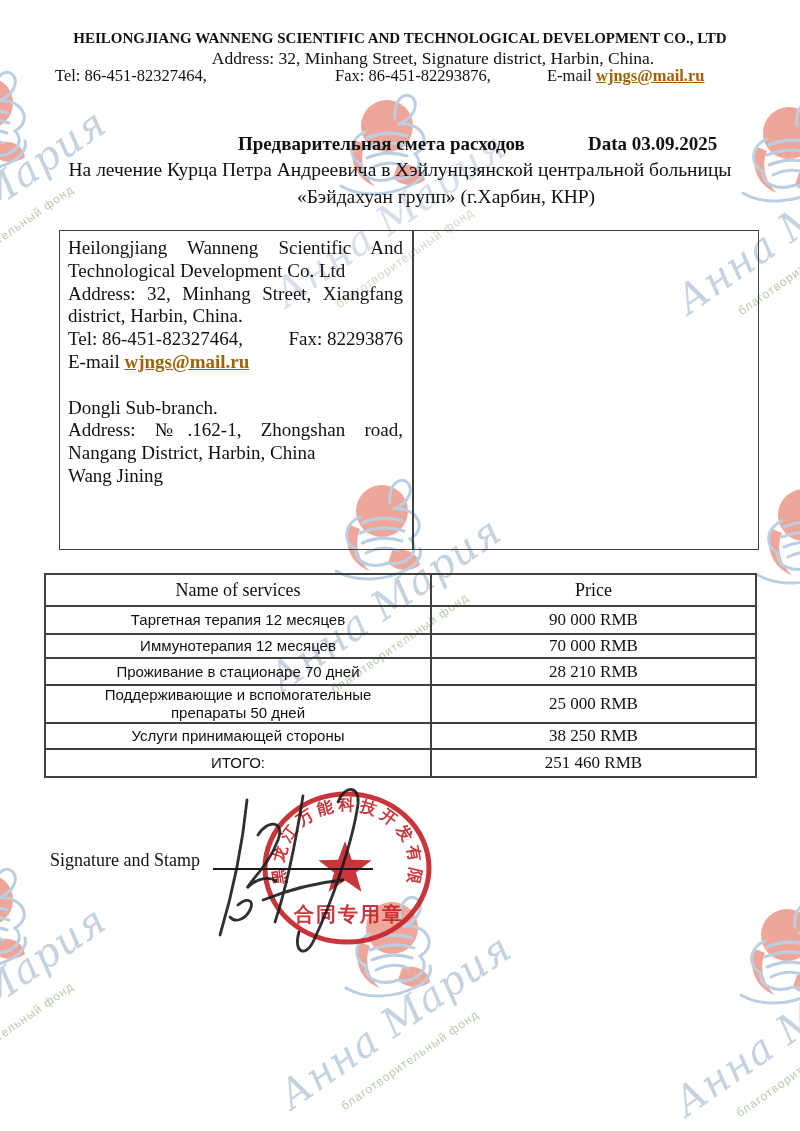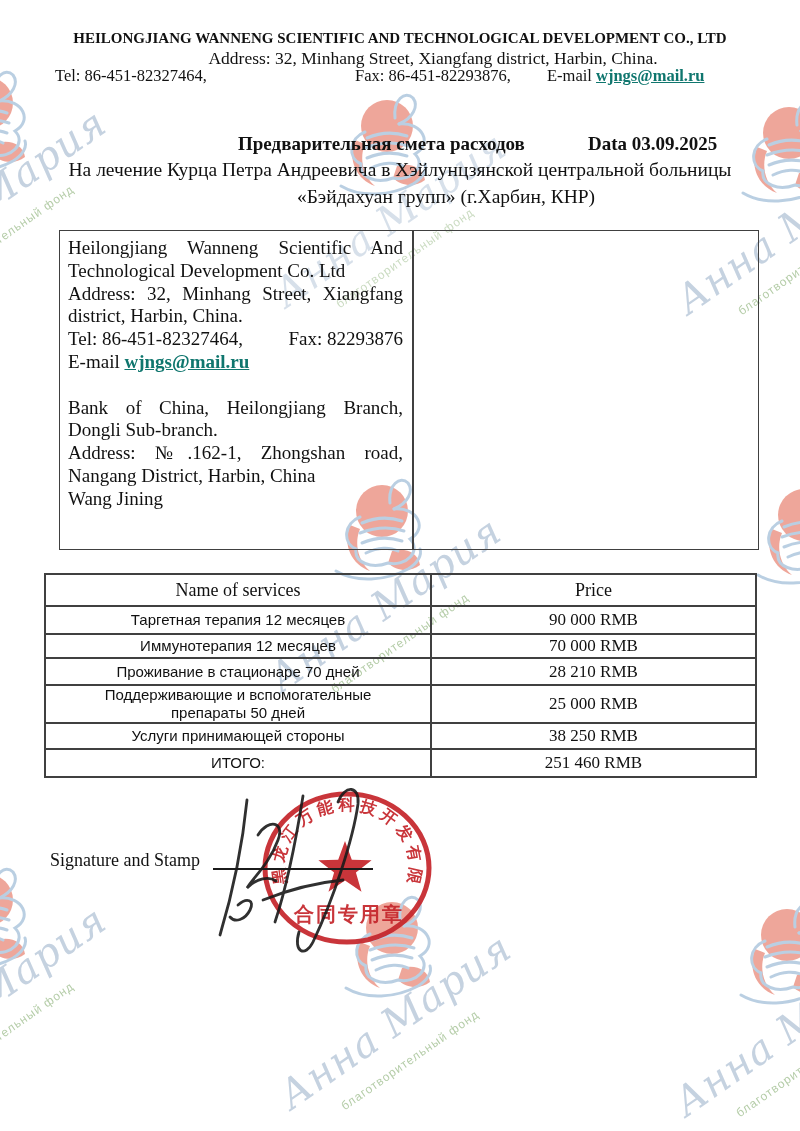--- a/index.html
+++ b/index.html
@@ -25,21 +25,21 @@
     font:12px "Liberation Sans", sans-serif; letter-spacing:1px;
     color:#a8c499; opacity:.85; white-space:nowrap;
   }
 
   
   .company-name { top:30px; left:0; width:800px; text-align:center;
     font-weight:bold; font-size:15px; z-index:1; }
   .header-address { top:48px; left:0; width:800px; padding-left:66px; box-sizing:border-box;
     text-align:center; font-size:17.5px; z-index:1; }
   .contact { top:66px; font-size:16.5px; z-index:1; white-space:nowrap; }
-  .email-link { color:#0f766e; font-weight:bold; text-decoration:underline; }
+  .email-link { color:#a16207; font-weight:bold; text-decoration:underline; }
 
   
   .doc-title { top:133px; left:238px; font-size:19px; font-weight:bold; z-index:1; }
   .doc-date  { top:133px; left:588px; font-size:19px; font-weight:bold; z-index:1; }
   .subtitle  { left:0; width:800px; text-align:center; font-size:19.5px; z-index:1; }
 
   
   .info-box { left:59px; top:230px; width:700px; height:320px;
     border:1.5px solid #404040; box-sizing:border-box; z-index:1; background:transparent; }
   .info-divider { position:absolute; left:352px; top:0; bottom:0; width:1.5px; background:#404040; }
@@ -211,23 +211,23 @@
       <path d="M32,70 C46,64 60,64 72,68"></path>
         <path d="M36,80 C48,74 60,74 68,78"></path>
       <path d="M6,98 C26,110 56,108 78,96 C88,90 92,82 90,76"></path>
     </g>
   </svg>
   <div class="wm-name">Анна Мария</div>
   <div class="wm-sub">благотворительный фонд</div>
 </div>
 
 <div class="abs company-name">HEILONGJIANG WANNENG SCIENTIFIC AND TECHNOLOGICAL DEVELOPMENT CO., LTD</div>
-<div class="abs header-address">Address: 32, Minhang Street, Xiangfang district, Harbin, China.</div>
+<div class="abs header-address">Address: 32, Minhang Street, Signature district, Harbin, China.</div>
 <span class="abs contact" style="left:55px;">Tel: 86-451-82327464,</span>
-<span class="abs contact" style="left:355px;text-align:center;">Fax: 86-451-82293876,</span>
+<span class="abs contact" style="left:335px;text-align:center;">Fax: 86-451-82293876,</span>
 <span class="abs contact" style="left:547px;">
   <span>E-mail</span>
   <span class="email-link">wjngs@mail.ru</span>
 </span>
 
 <div class="abs doc-title">Предварительная смета расходов</div>
 <div class="abs doc-date">Data 03.09.2025</div>
 <div class="abs subtitle" style="top:159px;">На лечение Курца Петра Андреевича в Хэйлунцзянской центральной больницы</div>
 <div class="abs subtitle" style="top:186px;margin-left:46px;">«Бэйдахуан групп» (г.Харбин, КНР)</div>
 
@@ -240,21 +240,20 @@
     <div class="box-line">district, Harbin, China.</div>
     <div class="box-line telfax">
       <span>Tel: 86-451-82327464,</span>
       <span>Fax: 82293876</span>
     </div>
     <div class="box-line">
       <span>E-mail</span>
       <span class="email-link">wjngs@mail.ru</span>
     </div>
     <div class="box-line"></div>
-    <div class="box-line spread">Bank of China, Heilongjiang Branch,</div>
     <div class="box-line">Dongli Sub-branch.</div>
     <div class="box-line spread">Address: №.162-1, Zhongshan road,</div>
     <div class="box-line">Nangang District, Harbin, China</div>
     <div class="box-line">Wang Jining</div>
   </div>
 </div>
 
 <table class="svc-table">
   <tbody>
       <tr style="height:32px;padding-left:37px;">

